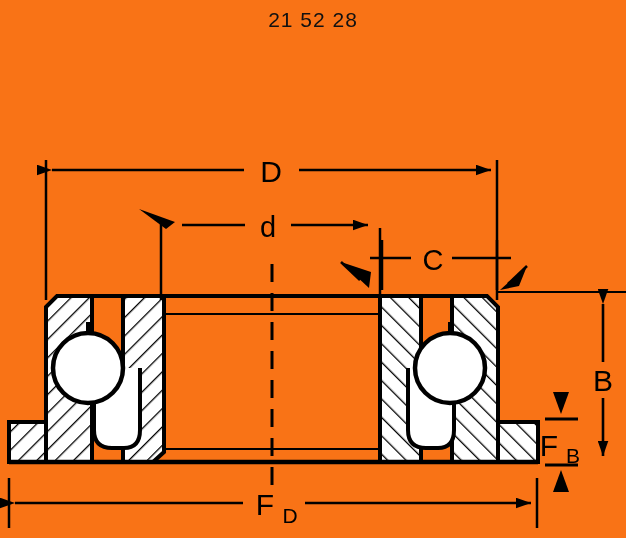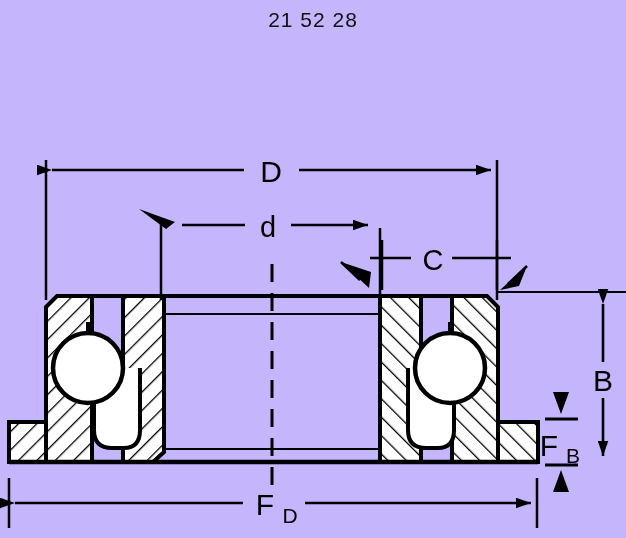--- a/index.html
+++ b/index.html
@@ -7,21 +7,21 @@
     padding: 0;
     background: #ffffff;
   }
   body {
     font-family: "Liberation Sans", sans-serif;
   }
   #page {
     position: relative;
     width: 626px;
     height: 538px;
-    background: #c4b5fd;
+    background: #f97316;
     overflow: hidden;
   }
   #drawing {
     position: absolute;
     left: 0;
     top: 0;
   }
   .lbl {
     font-family: "Liberation Sans", sans-serif;
     fill: #000000;

